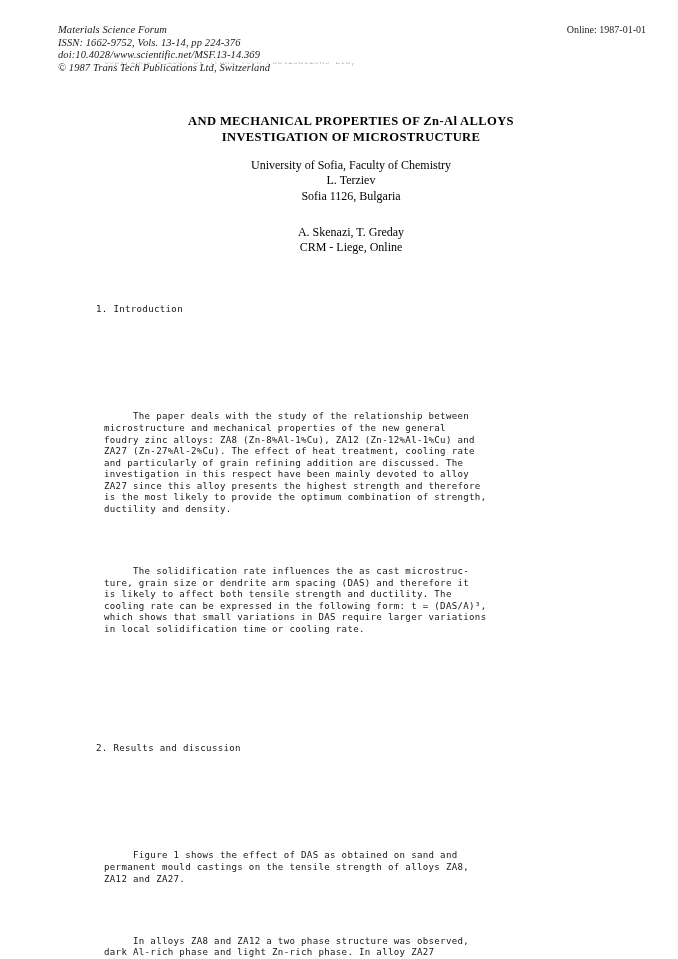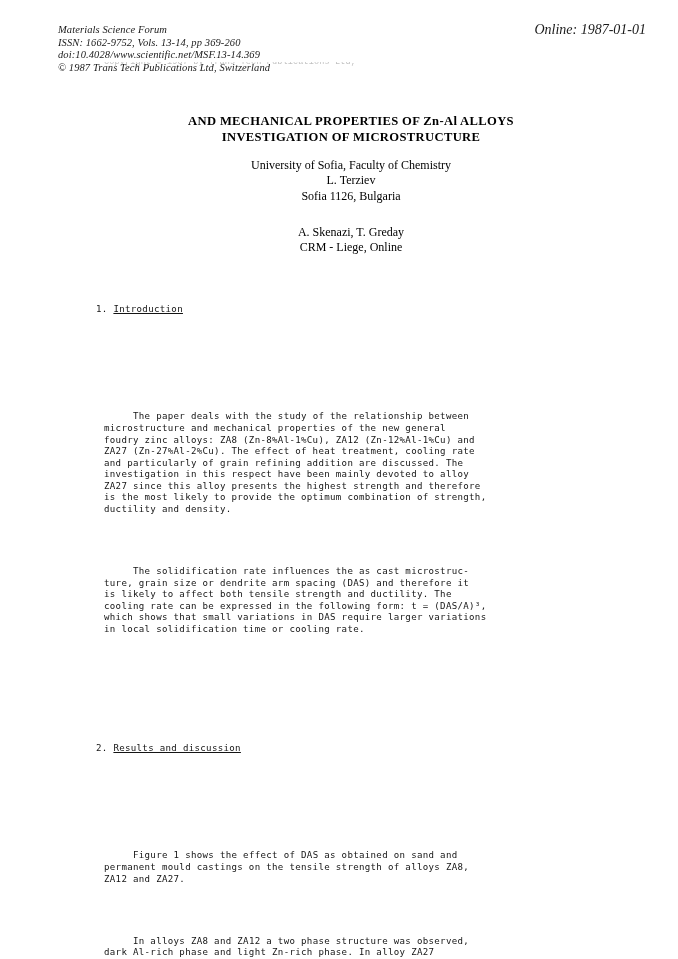--- a/index.html
+++ b/index.html
@@ -31,22 +31,21 @@
     letter-spacing: 0.1px;
     white-space: nowrap;
   }
   .journal-header div { white-space: nowrap; }
 
   .online-date {
     position: absolute;
     right: 56px;
     top: 24px;
     font-family: "Liberation Serif", "DejaVu Serif", serif;
-    font-style: italic;
-    font-size: 14px;
+    font-size: 10px;
     line-height: 12.6px;
     color: #1a1a1a;
     white-space: nowrap;
   }
 
   
   .faded-copyright {
     position: absolute;
     left: 104px;
     top: 62px;
@@ -120,42 +119,42 @@
   .section-heading {
     margin: 0;
     font-family: "DejaVu Sans Mono", "Liberation Mono", monospace;
     font-size: 9.1px;
     line-height: 11.55px;
     letter-spacing: 0.32px;
     color: #141414;
     white-space: pre;
   }
   .section-heading .num { text-decoration: none; }
-  .section-heading .ttl { text-decoration: underline; }
+  .section-heading .ttl { }
 
   .para {
     margin: 8px;
     white-space: pre-wrap;
     font-family: "DejaVu Sans Mono", "Liberation Mono", monospace;
     font-size: 9.1px;
     line-height: 11.55px;
     letter-spacing: 0.32px;
     color: #141414;
   }
   .gap-after-heading { height: 19px; }
   .gap-section       { height: 30px; }
 </style>
 </head>
 <body>
 
 <div class="page">
 
   <div class="journal-header">
     <div>Materials Science Forum</div>
-    <div>ISSN: 1662-9752, Vols. 13-14, pp 369-260</div>
+    <div>ISSN: 1662-9752, Vols. 13-14, pp 224-376</div>
     <div>doi:10.4028/www.scientific.net/MSF.13-14.369</div>
     <div>© 1987 Trans Tech Publications Ltd, Switzerland</div>
   </div>
 
   <div class="online-date">Online: 1987-01-01</div>
 
   <div class="faded-copyright">
     <span>Copyright © 1987 by Trans Tech Publications Ltd, Switzerland</span>
   </div>
 

